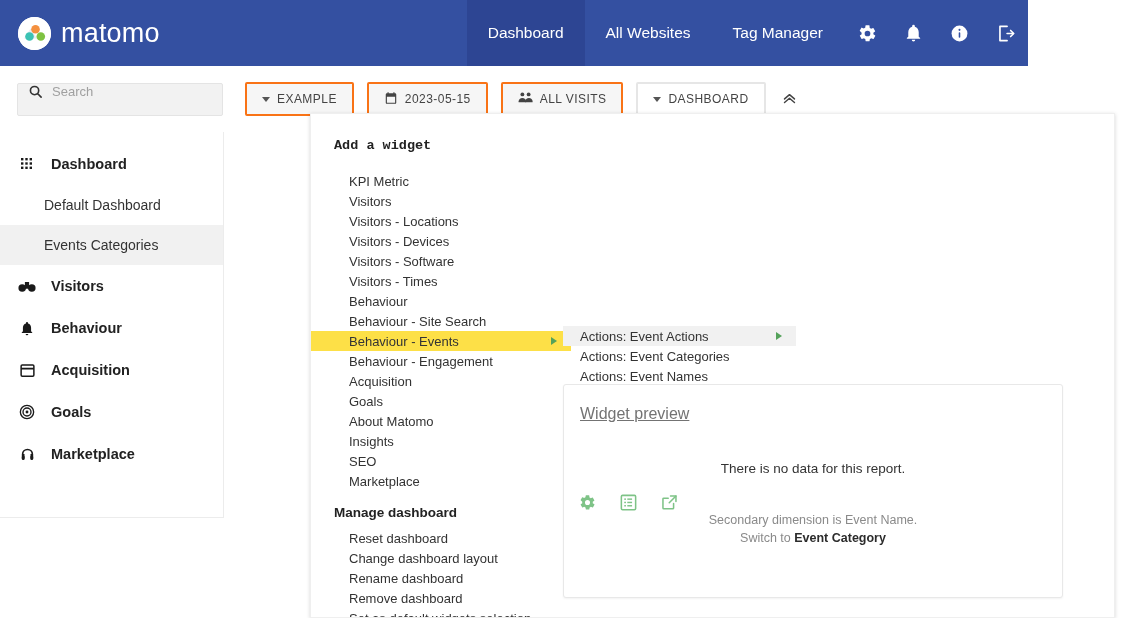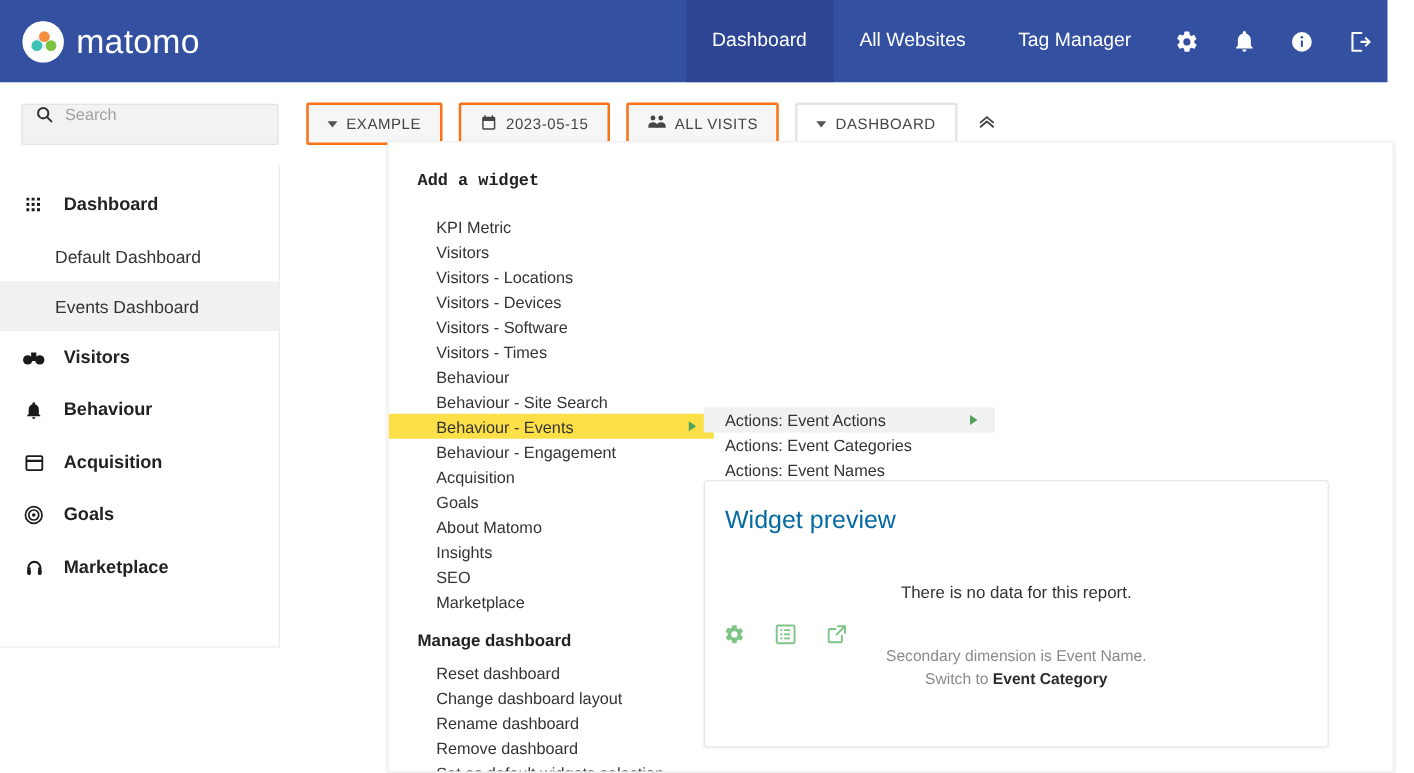--- a/index.html
+++ b/index.html
@@ -6,21 +6,21 @@
   html, body {
     width: 1131px; height: 618px;
     font-family: "Liberation Sans", sans-serif;
     background: #ffffff;
     overflow: hidden;
   }
 
   
   .topnav {
     position: absolute; top: 0; left: 0;
-    width: 1110px; height: 66px;
+    width: 1028px; height: 66px;
     background: #3450a1;
     display: flex; align-items: stretch;
   }
   .brand {
     display: flex; align-items: center;
     padding-left: 18px; gap: 10px;
     width: 300px;
   }
   .brand-mark {
     width: 33px; height: 33px; border-radius: 50%;
@@ -176,22 +176,23 @@
   
   .preview {
     position: absolute; left: 252px; top: 270px;
     width: 500px; height: 214px;
     background: #ffffff;
     border: 1px solid #e8e8e8;
     border-radius: 3px;
     box-shadow: 0 1px 2px rgba(0,0,0,0.05);
   }
   .pv-title {
-    font-size: 20px; color: #0369a1;
+    font-size: 16px; color: #737373;
     padding: 20px 0 0 16px;
+    text-decoration: underline;
   }
   .pv-nodata {
     text-align: center; font-size: 13.5px; color: #333;
     margin-top: 38px;
   }
   .pv-icons {
     display: flex; gap: 24px;
     padding: 18px 0 0 15px;
   }
   .pv-icons svg { display: block; cursor: pointer; }
@@ -325,21 +326,21 @@
           <rect x="8.6" y="4.3" width="2.4" height="2.4"></rect>
         <rect x="0" y="8.6" width="2.4" height="2.4"></rect>
           <rect x="4.3" y="8.6" width="2.4" height="2.4"></rect>
           <rect x="8.6" y="8.6" width="2.4" height="2.4"></rect>
       </svg>
     </span>
     <span class="lbl">Dashboard</span>
   </div>
 
   <div class="side-sub">Default Dashboard</div>
-  <div class="side-sub sel">Events Dashboard</div>
+  <div class="side-sub sel">Events Categories</div>
 
   <div class="side-top">
     <span class="ic">
       <svg width="18" height="13" viewBox="0 0 24 17" fill="#1a1a1a">
         <circle cx="5.6" cy="10.4" r="5"></circle>
         <circle cx="18.4" cy="10.4" r="5"></circle>
         <path d="M9.2 2.5h5.6v9h-5.6z"></path>
       </svg>
     </span>
     <span class="lbl">Visitors</span>

